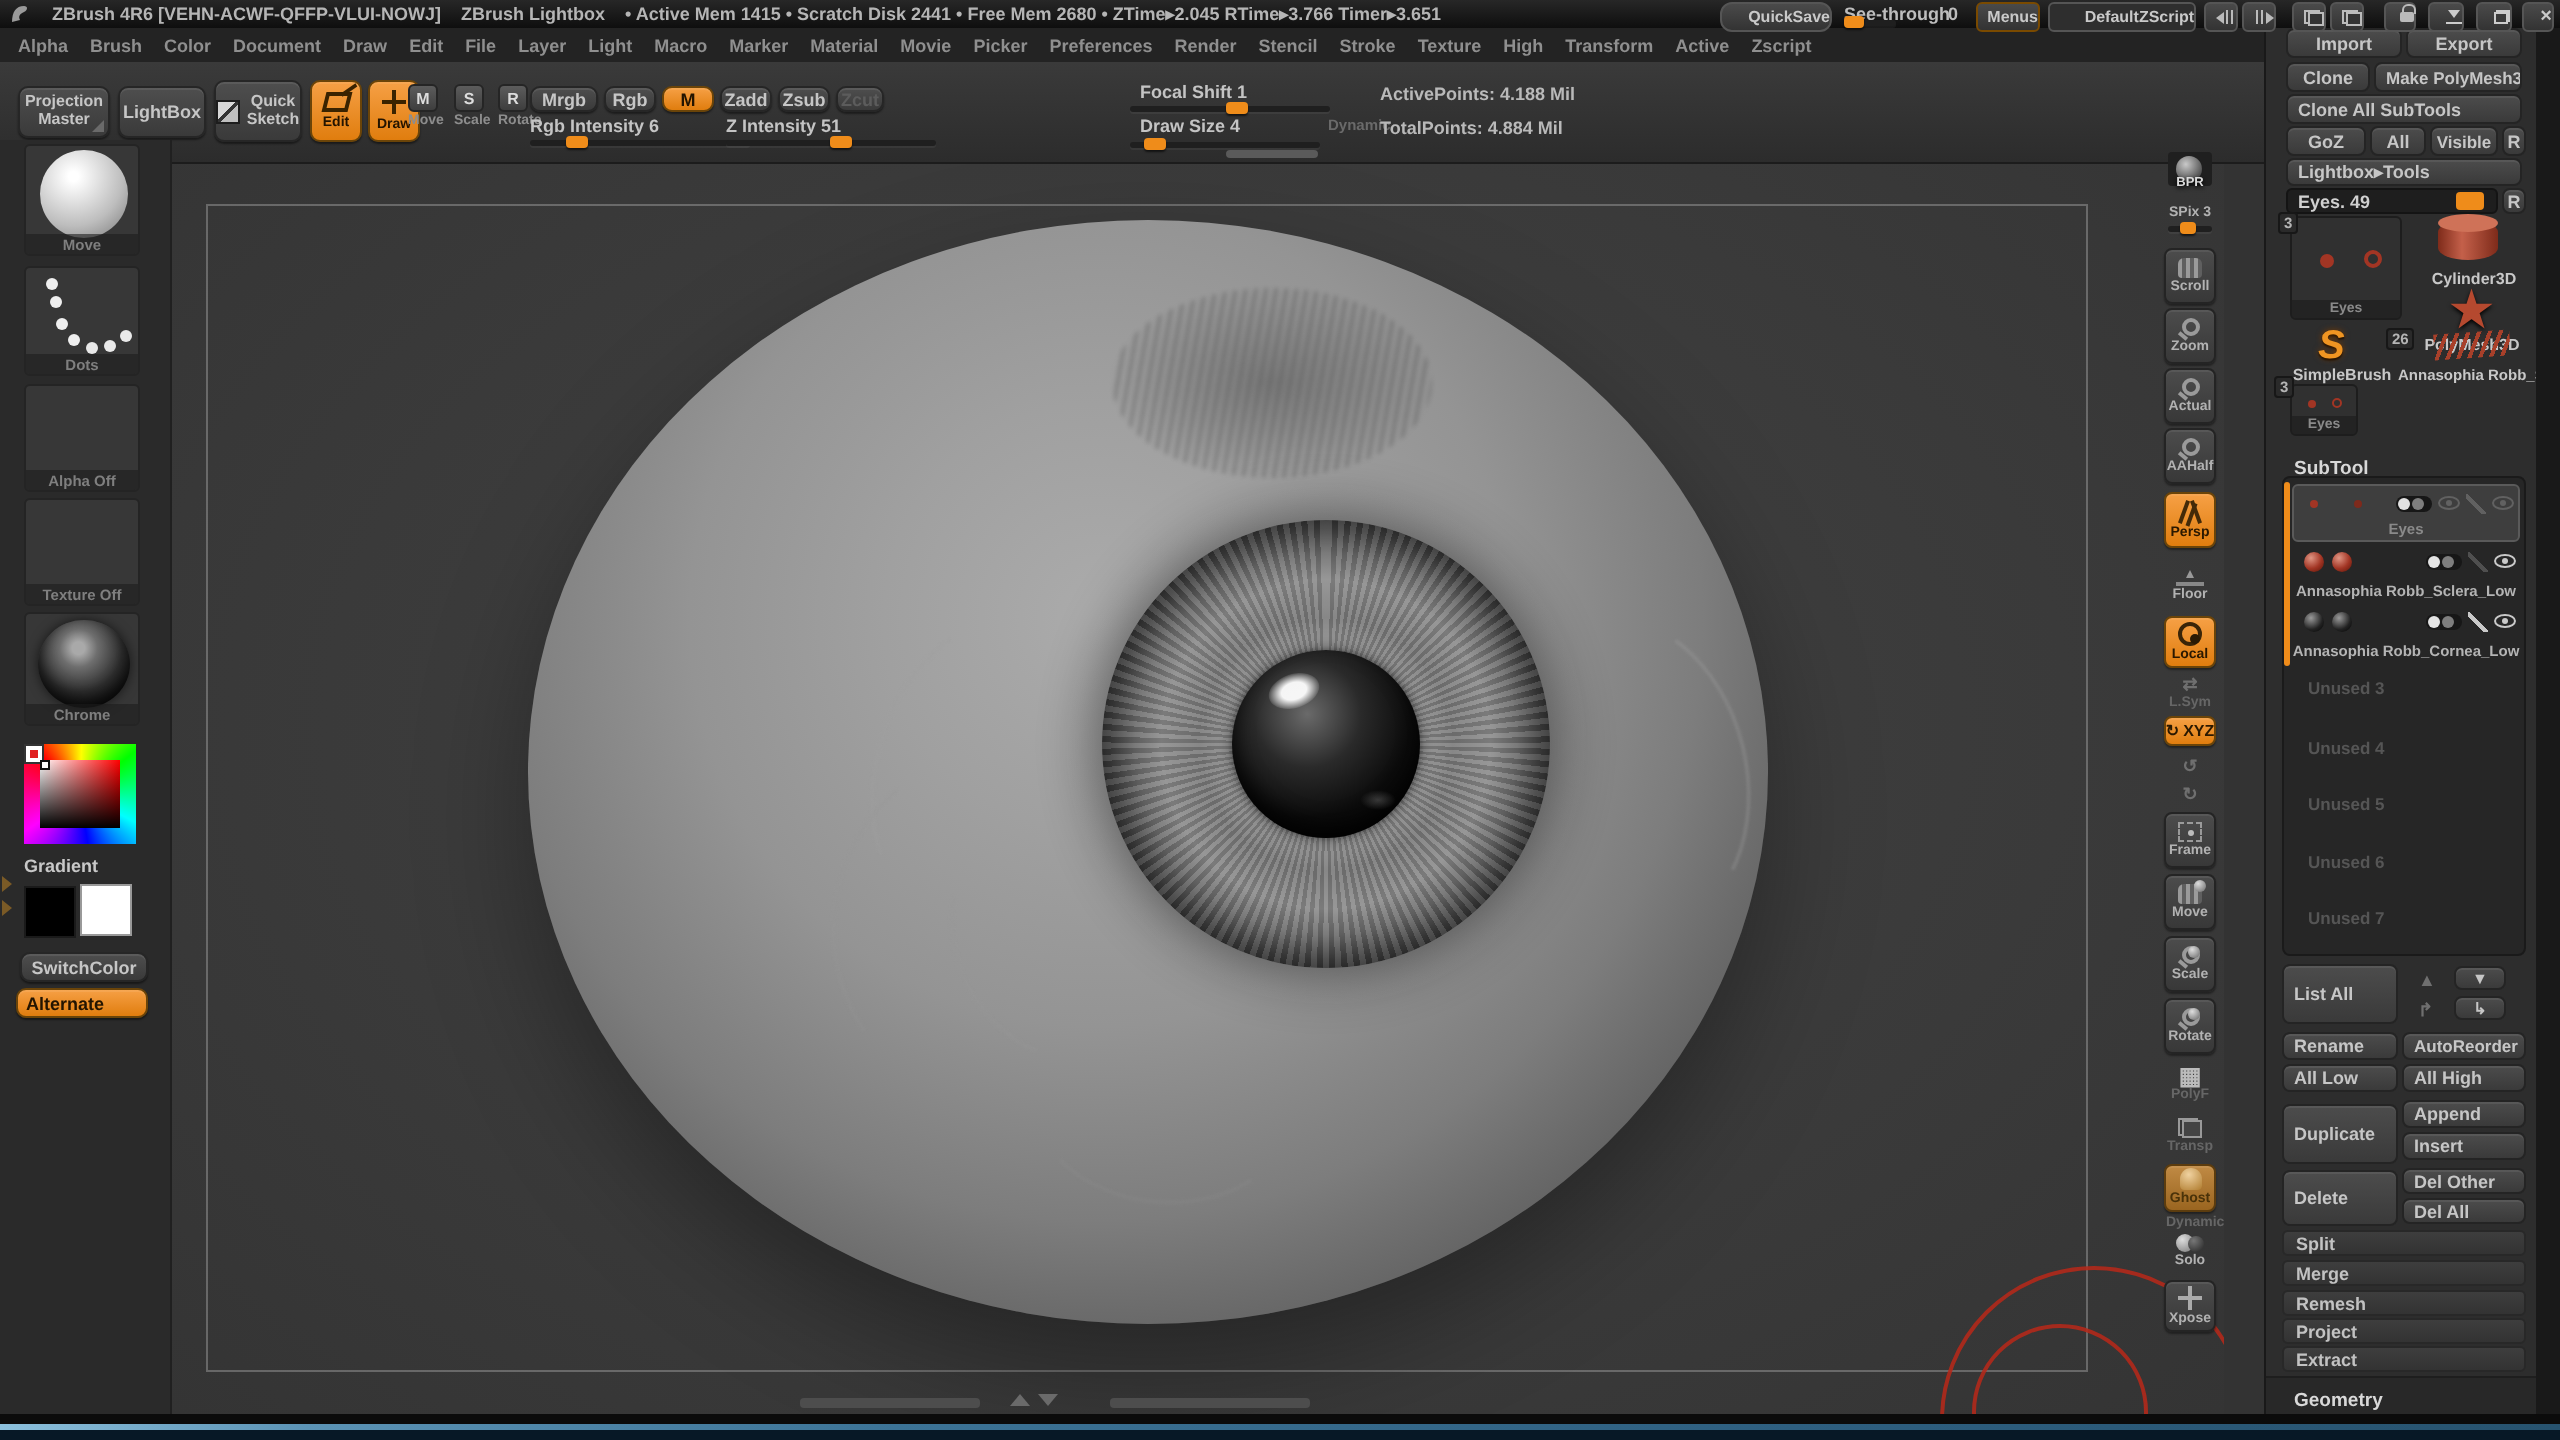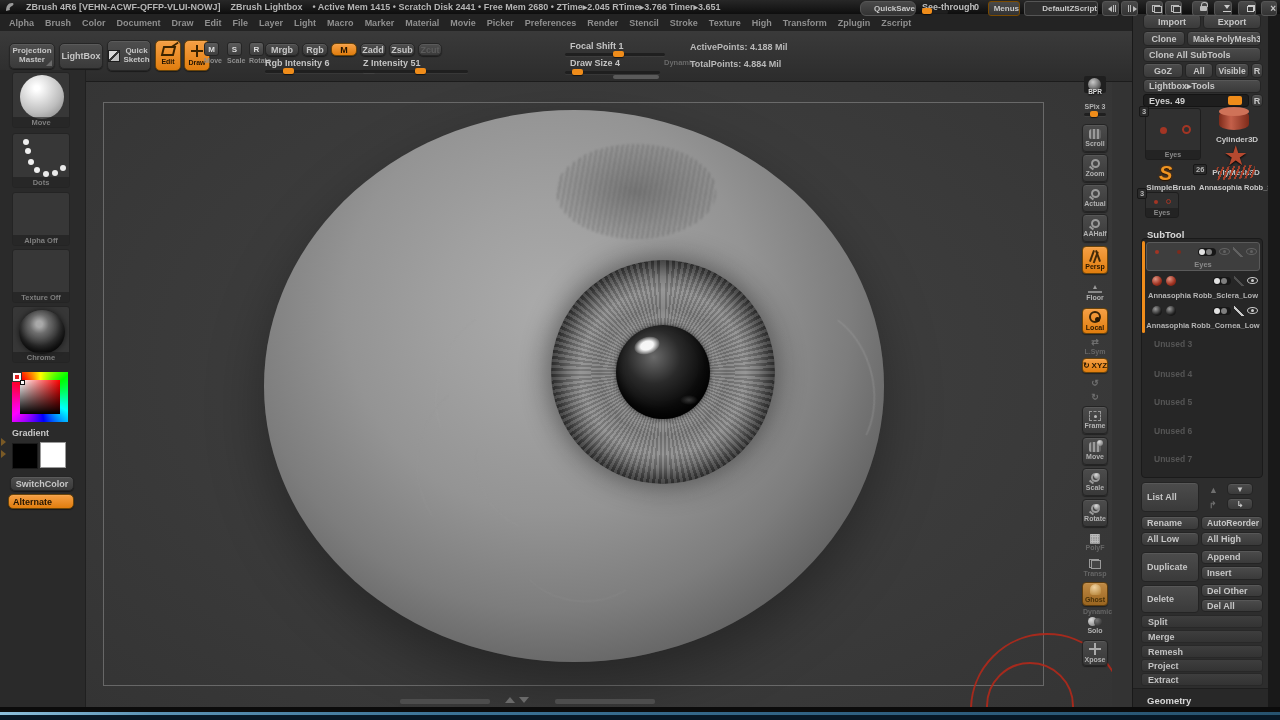--- a/index.html
+++ b/index.html
@@ -292,21 +292,21 @@
     <span>Material</span>
     <span>Movie</span>
     <span>Picker</span>
     <span>Preferences</span>
     <span>Render</span>
     <span>Stencil</span>
     <span>Stroke</span>
     <span>Texture</span>
     <span>High</span>
     <span>Transform</span>
-    <span>Zplugin</span>
+    <span>Active</span>
     <span>Zscript</span>
   </div>
 
   <div id="shelf" class="a">
     <div class="btn fold a" style="left:9px;top:12px;width:46px;height:26px;position:absolute">
       <span class="pre" style="font-size:8px">Projection
 Master</span>
     </div>
     <div class="btn a" style="left:59px;top:12px;width:44px;height:26px">
       <span>LightBox</span>

